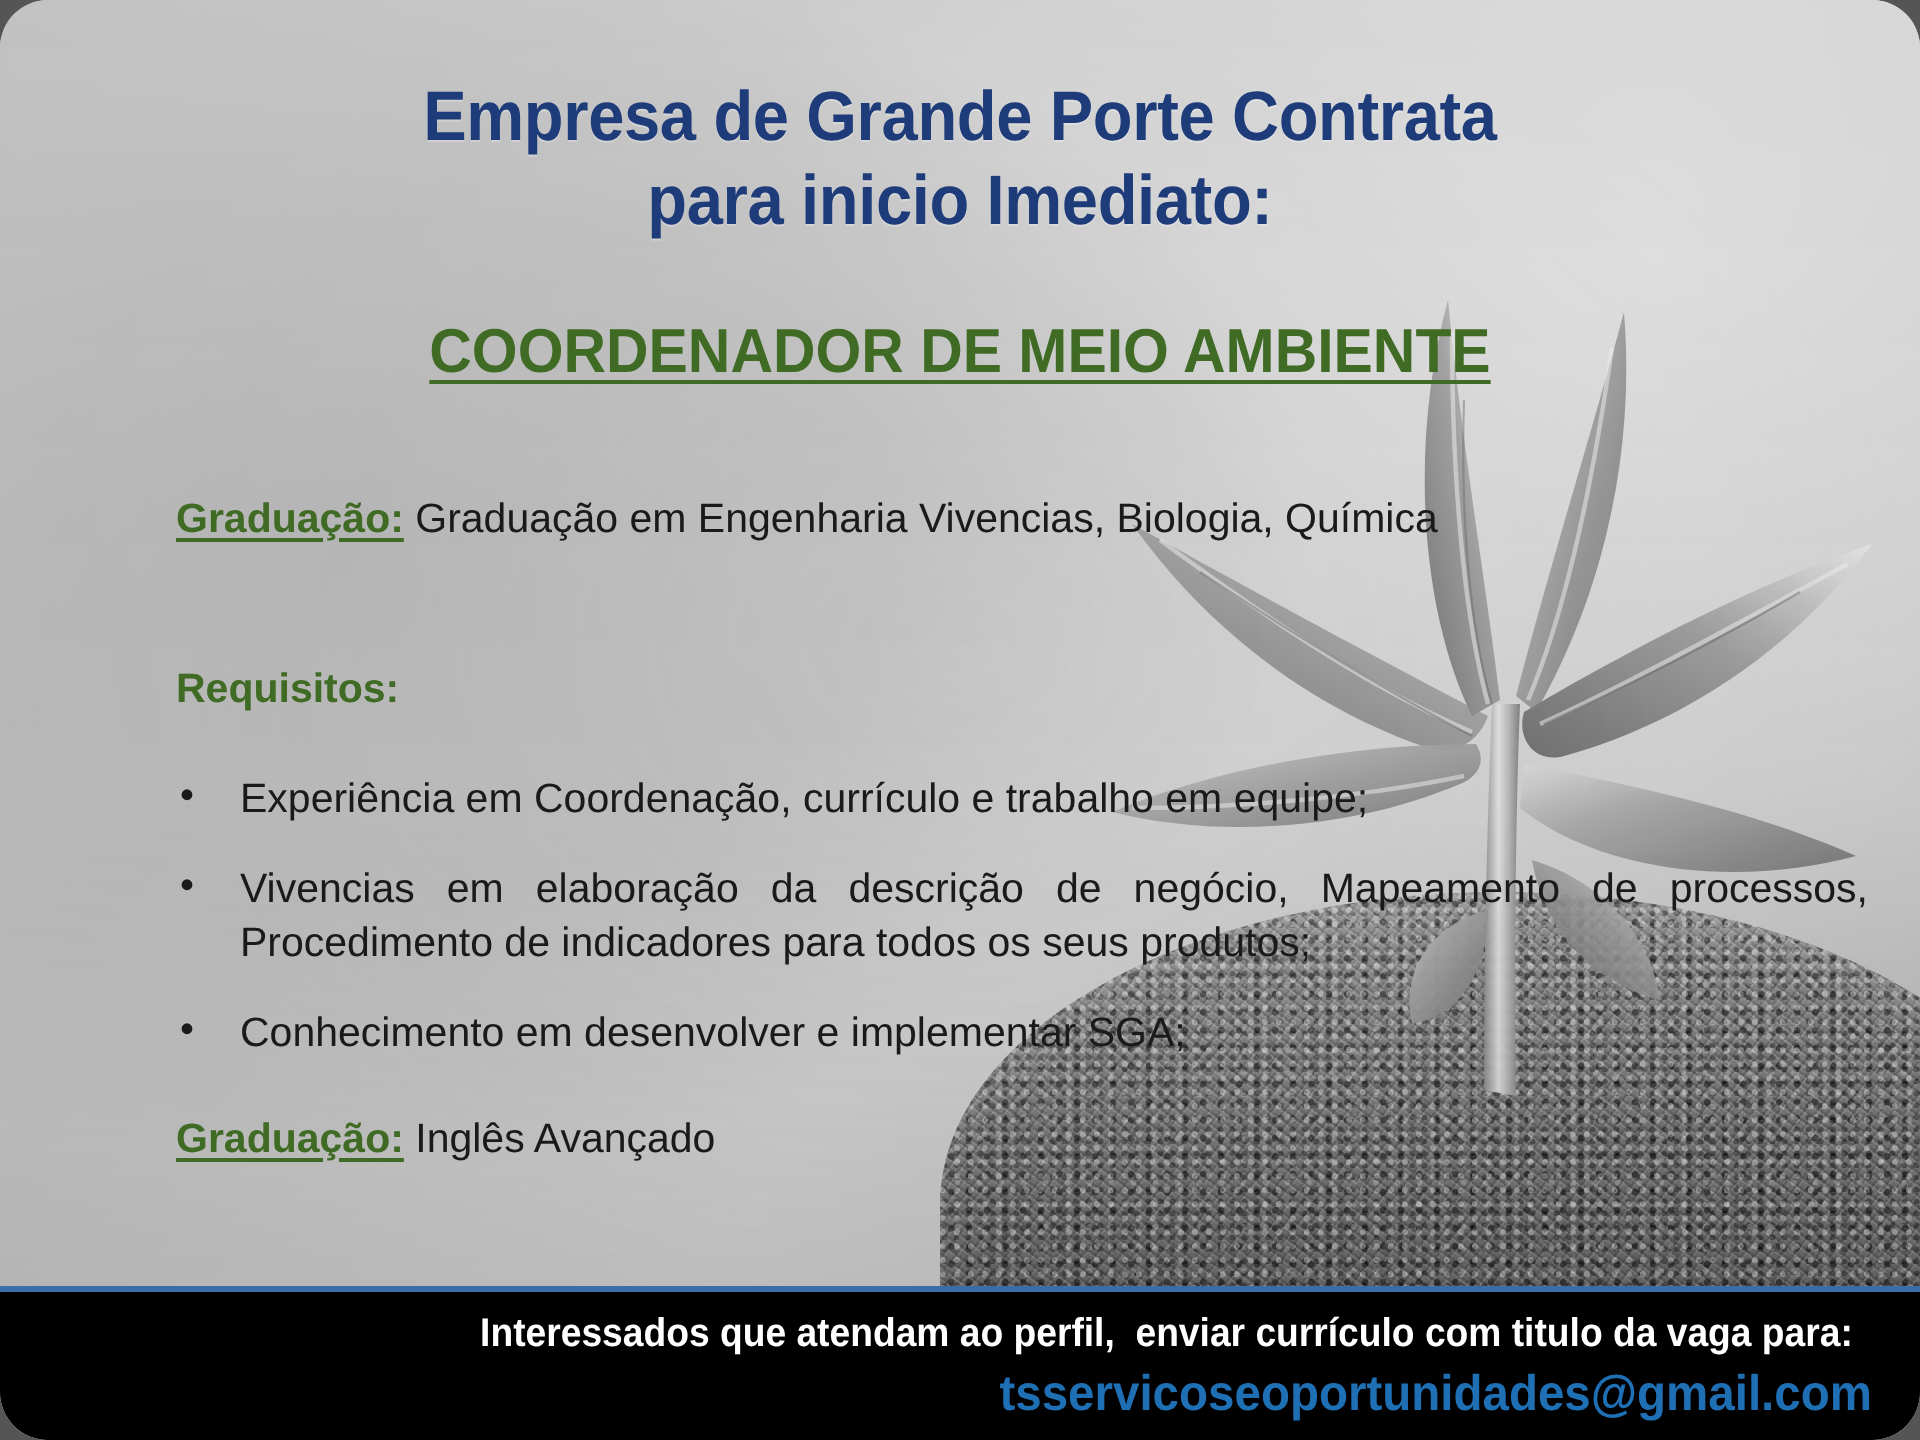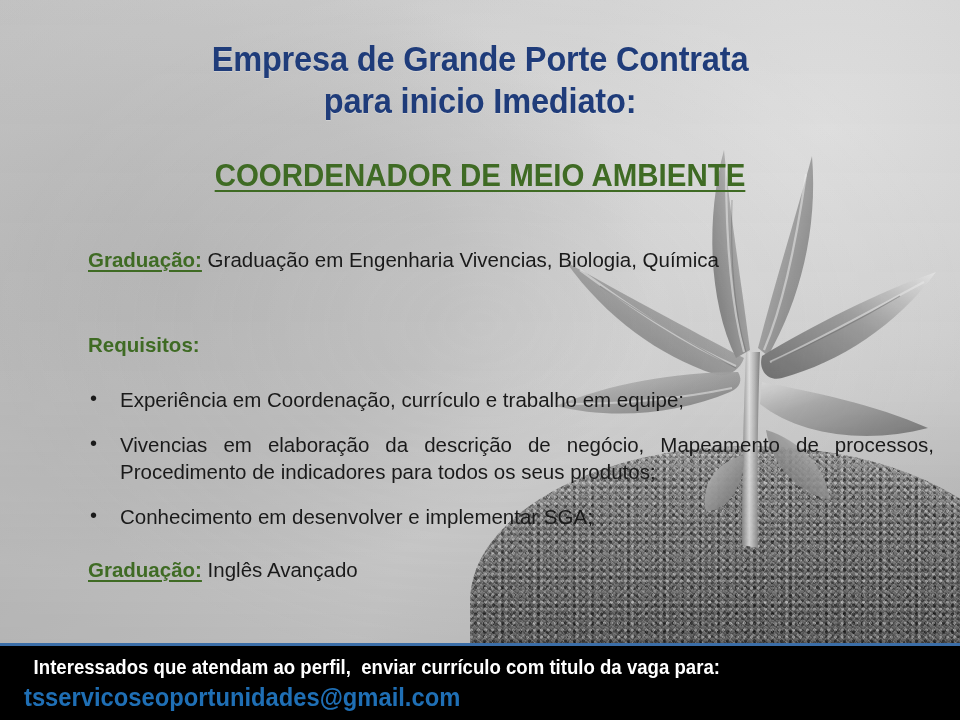--- a/index.html
+++ b/index.html
@@ -8,20 +8,21 @@
     padding: 0;
     background: #555;
   }
   #poster {
     position: relative;
     width: 960px;
     height: 720px;
     overflow: hidden;
     font-family: "Liberation Sans", sans-serif;
     background: #f9a8d4;
+    border-radius: 24px;
     -webkit-font-smoothing: antialiased;
   }
 
   
   .bg-layer {
     position: absolute;
     inset: 0;
     overflow: hidden;
   }
   .bg-sky {
@@ -174,21 +175,21 @@
   .footer {
     position: absolute;
     left: 0;
     bottom: 0;
     width: 960px;
     height: 77px;
     background: #000000;
     border-top: 3px solid #3b6ea8;
     z-index: 6;
     box-sizing: border-box;
-    text-align: left;
+    text-align: right;
     overflow: hidden;
   }
   .footer-line1 {
     color: #ffffff;
     font-weight: bold;
     font-size: 20px;
     line-height: 24px;
     margin-top: 9px;
     transform: scaleX(0.93);
     white-space: pre;

